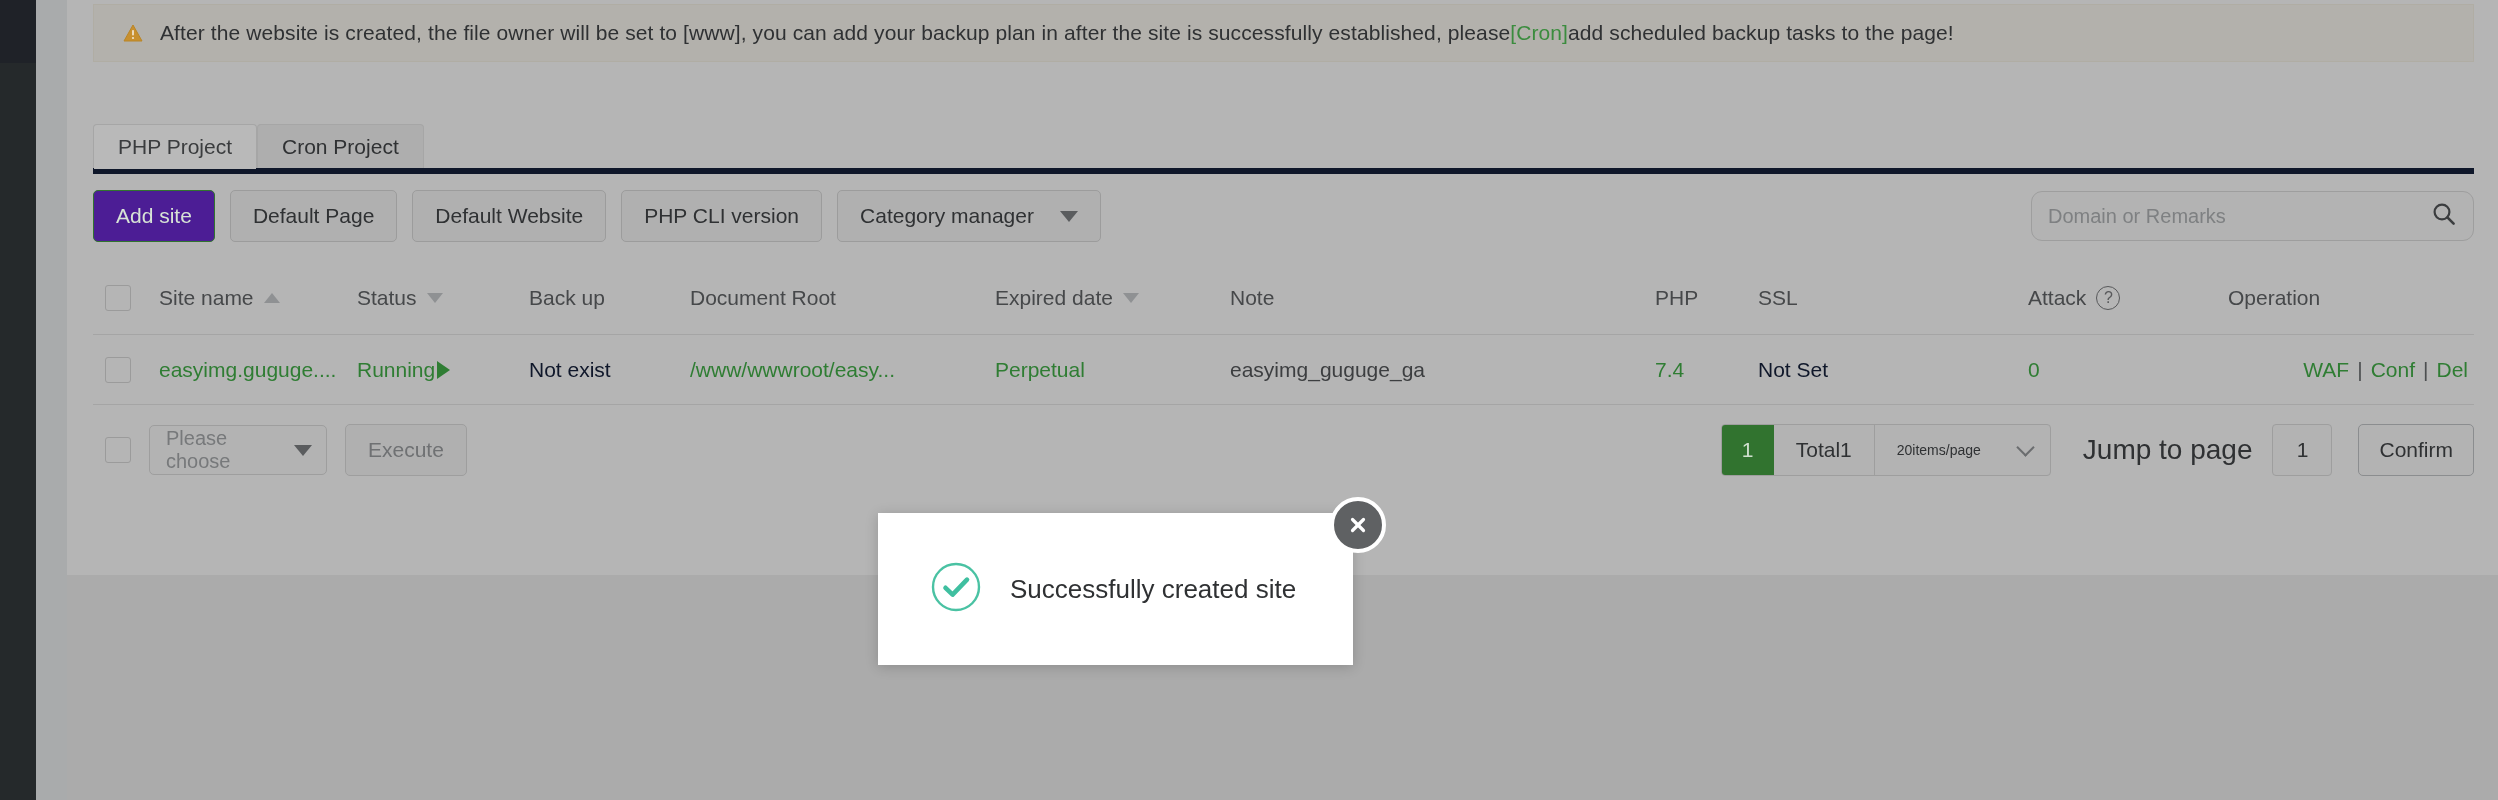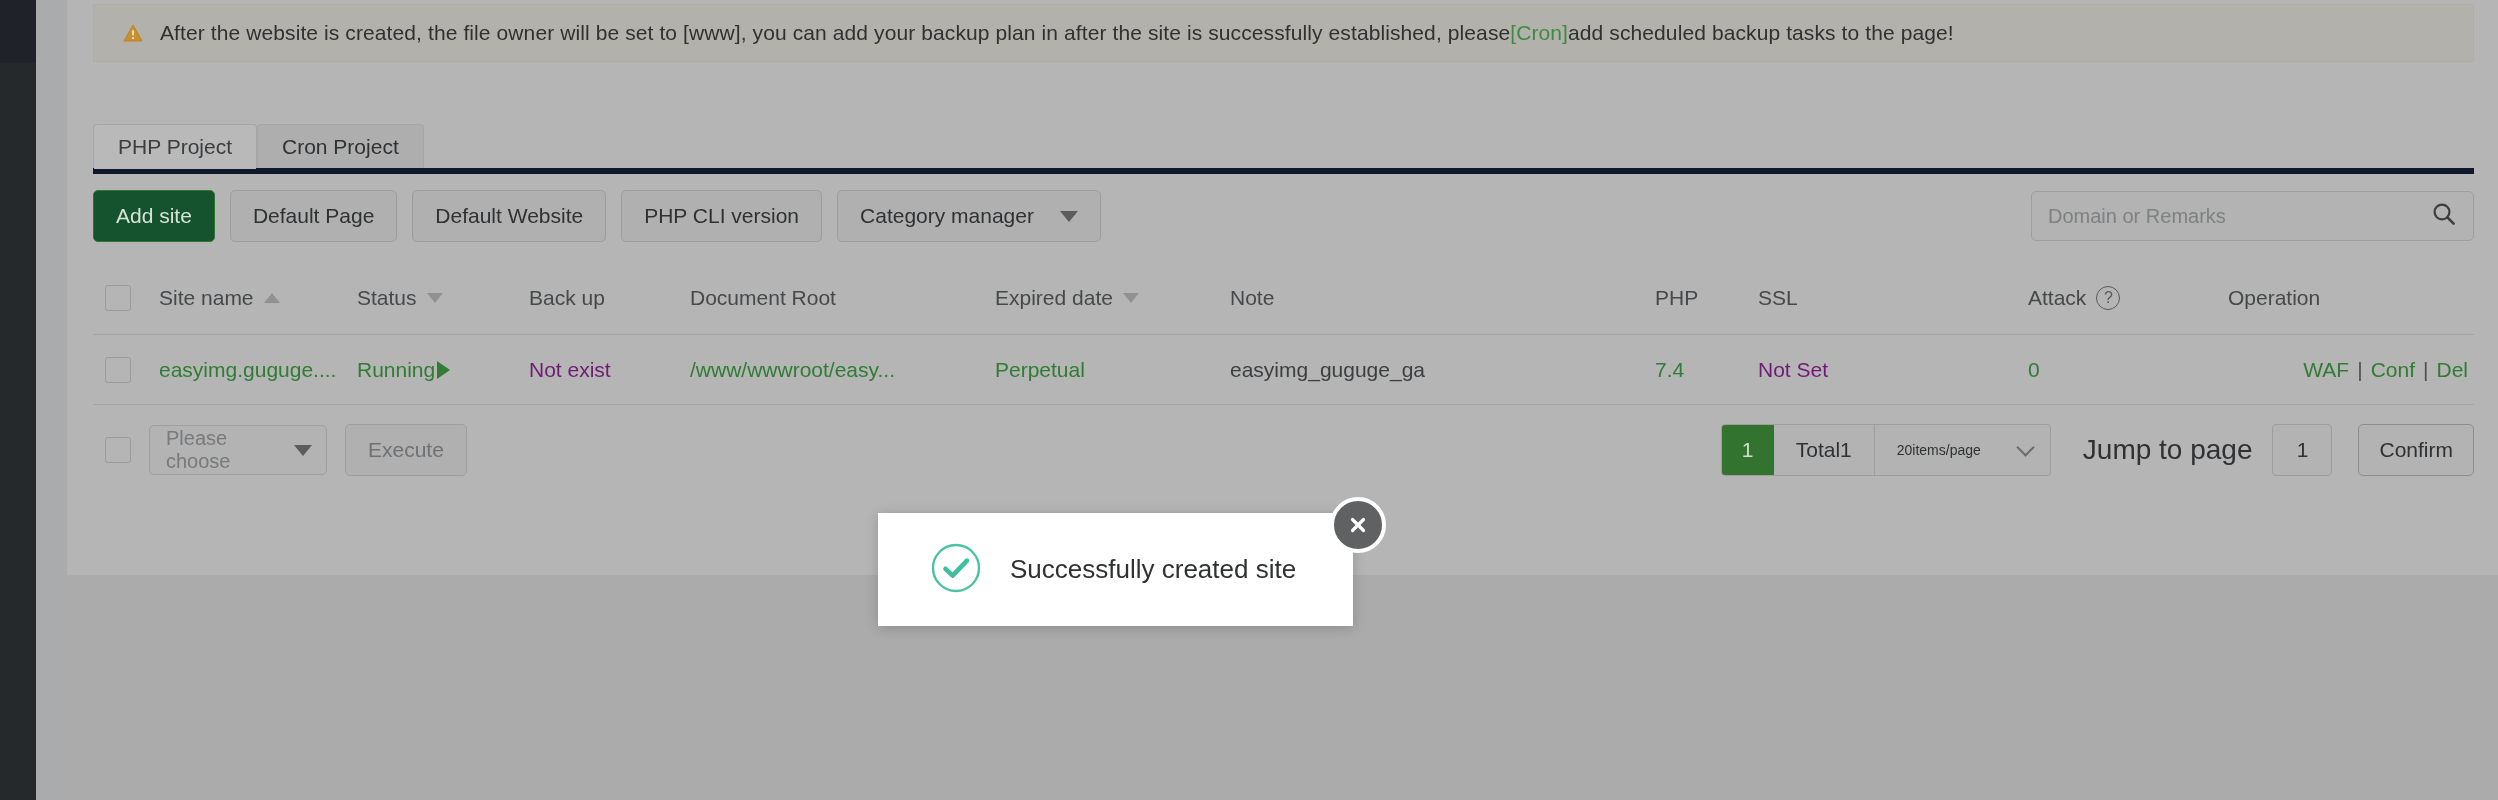--- a/index.html
+++ b/index.html
@@ -93,38 +93,38 @@
     height: 52px; line-height: 50px;
     padding: 0 22px;
     font-size: 21px; color: #2f3133;
     background: #b0b0b0;
     border: 1px solid #9c9c9c;
     border-radius: 5px;
     cursor: pointer;
     white-space: nowrap;
   }
   .btn.primary {
-    background: #14532d;
+    background: #4c1d95;
     border-color: #31732f;
     color: #d7e3d6;
     font-weight: normal;
   }
   .btn.with-caret { display: flex; align-items: center; gap: 26px; }
   .caret-down {
     width: 0; height: 0;
     border-left: 9px solid transparent;
     border-right: 9px solid transparent;
     border-top: 11px solid #5a5c5e;
   }
 
   #search-wrap {
     position: absolute; right: 0; top: 1px;
     width: 443px; height: 50px;
     border: 1px solid #9e9e9e;
-    border-radius: 5px;
+    border-radius: 11px;
     background: #b3b3b3;
     display: flex; align-items: center;
     padding: 4px 16px;
   }
   #search-input {
     flex: 1; border: none; outline: none; background: transparent;
     font-size: 20px; color: #3a3c3e;
     font-family: "Liberation Sans", sans-serif;
   }
   #search-input::placeholder { color: #7e8082; }
@@ -170,21 +170,21 @@
     border-left: 8px solid transparent;
     border-right: 8px solid transparent;
     border-top: 10px solid #8f9193;
   }
   .qmark {
     width: 24px; height: 24px; border: 1.6px solid #58595b;
     border-radius: 50%; font-size: 16px; line-height: 21px;
     text-align: center; color: #58595b; cursor: pointer;
   }
   .green { color: #2f7d33; }
-  .gold  { color: #701a75; }
+  .gold  { color: #0f172a; }
   .play-tri {
     display: inline-block; width: 0; height: 0;
     border-top: 9px solid transparent;
     border-bottom: 9px solid transparent;
     border-left: 13px solid #2f7d33;
     vertical-align: -2px; margin-left: 2px;
   }
   .op-sep { color: #4d4f51; padding: 0 8px; }
   #tbody .trow { border-bottom: 1px solid #a5a5a5; }
 
@@ -246,21 +246,21 @@
     height: 52px; padding: 0 20px; line-height: 50px;
     border: 1px solid #8b8d8f; border-radius: 5px;
     background: #b3b3b3; font-size: 21px; color: #2f3133;
     cursor: pointer; white-space: nowrap;
   }
 
   
   #modal {
     position: absolute;
     left: 878px; top: 513px;
-    width: 475px; height: 113px;
+    width: 475px; height: 152px;
     background: #ffffff;
     box-shadow: 0 2px 12px rgba(0,0,0,0.18);
     display: flex; align-items: center;
     padding-left: 52px;
     z-index: 40;
   }
   #modal-icon { flex: 0 0 auto; margin-right: 28px; }
   #modal-text { font-size: 26px; color: #2f3133; }
   #modal-close {
     position: absolute;

